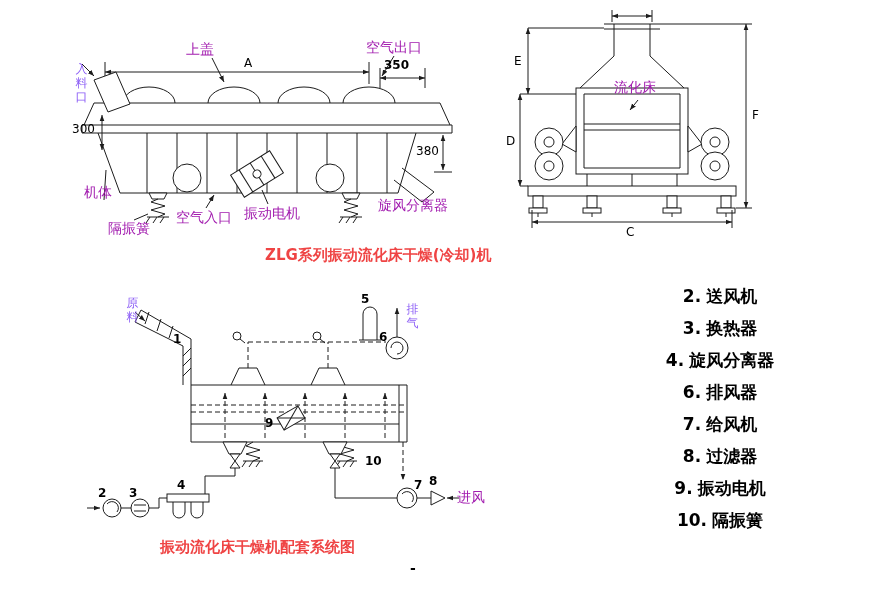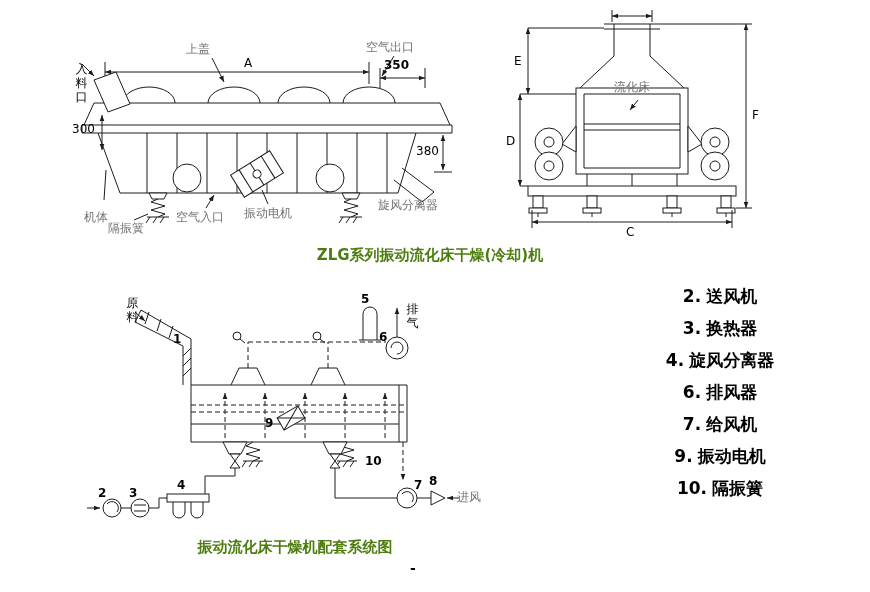--- a/index.html
+++ b/index.html
@@ -6,25 +6,25 @@
   body{
     width:870px;height:592px;position:relative;background:#fff;
     font-family:"DejaVu Sans",sans-serif;color:#000;overflow:hidden;
   }
   .panel{position:absolute;}
   .panel svg{position:absolute;left:0;top:0;}
   svg *{stroke:#1c1c1c;stroke-width:1;fill:none;}
   svg .wf{fill:#fff;}
   svg .ah{fill:#1c1c1c;stroke:none;}
   svg .ds{stroke-dasharray:5 3;}
-  .lbl{position:absolute;font-size:12px;line-height:14px;white-space:nowrap;color:#737373;}
-  .vtext{position:absolute;width:15px;font-size:12px;line-height:14px;text-align:center;word-break:break-all;color:#000000;}
+  .lbl{position:absolute;font-size:14px;line-height:14px;white-space:nowrap;color:#a21caf;}
+  .vtext{position:absolute;width:15px;font-size:12px;line-height:14px;text-align:center;word-break:break-all;color:#8b5cf6;}
   .num{position:absolute;font-size:12px;font-weight:bold;color:#000;}
   .dim{position:absolute;font-size:12px;color:#000;}
-  .caption{position:absolute;font-size:15px;font-weight:bold;text-align:center;color:#4d7c0f;}
+  .caption{position:absolute;font-size:15px;font-weight:bold;color:#ef4444;}
   .legend{position:absolute;left:645px;top:280px;width:150px;}
   .legend-item{height:32px;line-height:32px;text-align:center;font-size:17px;font-weight:bold;white-space:nowrap;}
   .legend-item .nm{margin-left:5px;}
   .stray{position:absolute;left:410px;top:560px;font-size:14px;font-weight:bold;}
 </style>
 </head>
 <body>
 
 <div class="panel" style="left:72px;top:18px;width:405px;height:232px;">
   <svg width="405" height="232" viewBox="0 0 405 232">
@@ -122,21 +122,21 @@
       <line x1="196" y1="186" x2="190" y2="172"></line>
     </g>
   </svg>
   <div class="dim" style="left:172px;top:38px;">A</div>
   <div class="dim" style="left:312px;top:40px;font-weight:bold;">350</div>
   <div class="dim" style="left:0px;top:104px;text-align:right;">300</div>
   <div class="dim" style="left:344px;top:126px;">380</div>
   <div class="lbl" style="left:114px;top:24px;">上盖</div>
   <div class="lbl" style="left:294px;top:22px;">空气出口</div>
   <div class="vtext" style="left:2px;top:44px;">入料口</div>
-  <div class="lbl" style="left:12px;top:192px;">机体</div>
+  <div class="lbl" style="left:12px;top:167px;">机体</div>
   <div class="lbl" style="left:36px;top:203px;">隔振簧</div>
   <div class="lbl" style="left:104px;top:192px;">空气入口</div>
   <div class="lbl" style="left:172px;top:188px;">振动电机</div>
   <div class="lbl" style="left:306px;top:180px;">旋风分离器</div>
 </div>
 
 <div class="panel" style="left:492px;top:6px;width:280px;height:238px;">
   <svg width="280" height="238" viewBox="0 0 280 238">
     <defs>
       <marker id="ev-a" viewBox="0 0 10 10" refX="9" refY="5" markerWidth="7" markerHeight="7" orient="auto-start-reverse">
@@ -352,15 +352,16 @@
 
 <div class="caption" style="left:160px;top:538px;width:270px;">振动流化床干燥机配套系统图</div>
 <div class="stray">-</div>
 
 <div class="legend">
   <div class="legend-item"><span>2.</span><span class="nm">送风机</span></div>
   <div class="legend-item"><span>3.</span><span class="nm">换热器</span></div>
   <div class="legend-item"><span>4.</span><span class="nm">旋风分离器</span></div>
   <div class="legend-item"><span>6.</span><span class="nm">排风器</span></div>
   <div class="legend-item"><span>7.</span><span class="nm">给风机</span></div>
+  <div class="legend-item"><span>8.</span><span class="nm">过滤器</span></div>
   <div class="legend-item"><span>9.</span><span class="nm">振动电机</span></div>
   <div class="legend-item"><span>10.</span><span class="nm">隔振簧</span></div>
 </div>
 
 </body></html>

